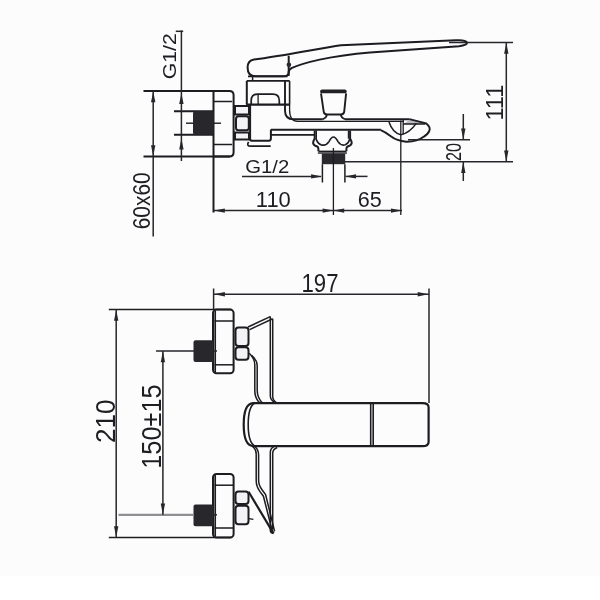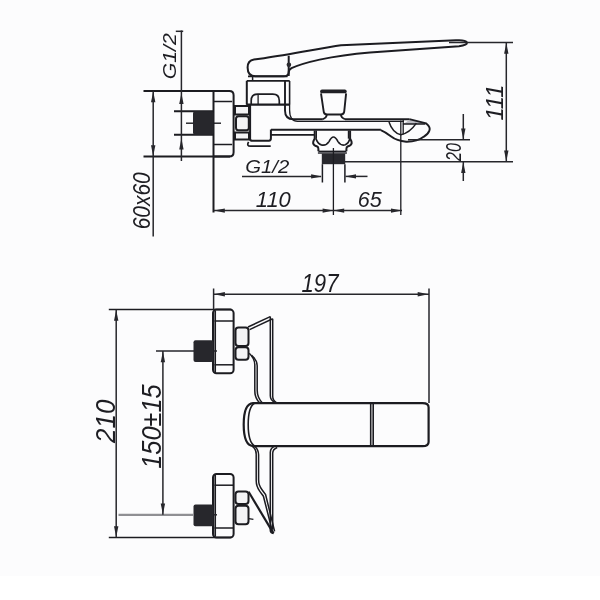--- a/index.html
+++ b/index.html
@@ -1,16 +1,16 @@
 <!DOCTYPE html>
 <html><head>
 <meta charset="utf-8">
 <style>
   html,body{margin:0;padding:0;background:#ffffff;}
-  .page{width:600px;height:576px;position:relative;background:#fcfcfd;font-family:"Liberation Sans",sans-serif;font-style:italic;}
+  .page{width:600px;height:576px;position:relative;background:#fcfcfd;font-family:"Liberation Sans",sans-serif;}
   svg{position:absolute;left:0;top:0;filter:blur(0.33px);}
   text{font-family:"Liberation Sans",sans-serif;fill:#1d1d22;}
 </style>
 </head>
 <body>
 <div class="page">
 <svg width="600" height="600" viewBox="0 0 600 600" fill="none" stroke-linecap="butt">
 <g stroke="#1c1c21" stroke-width="2">
 
 <g>

